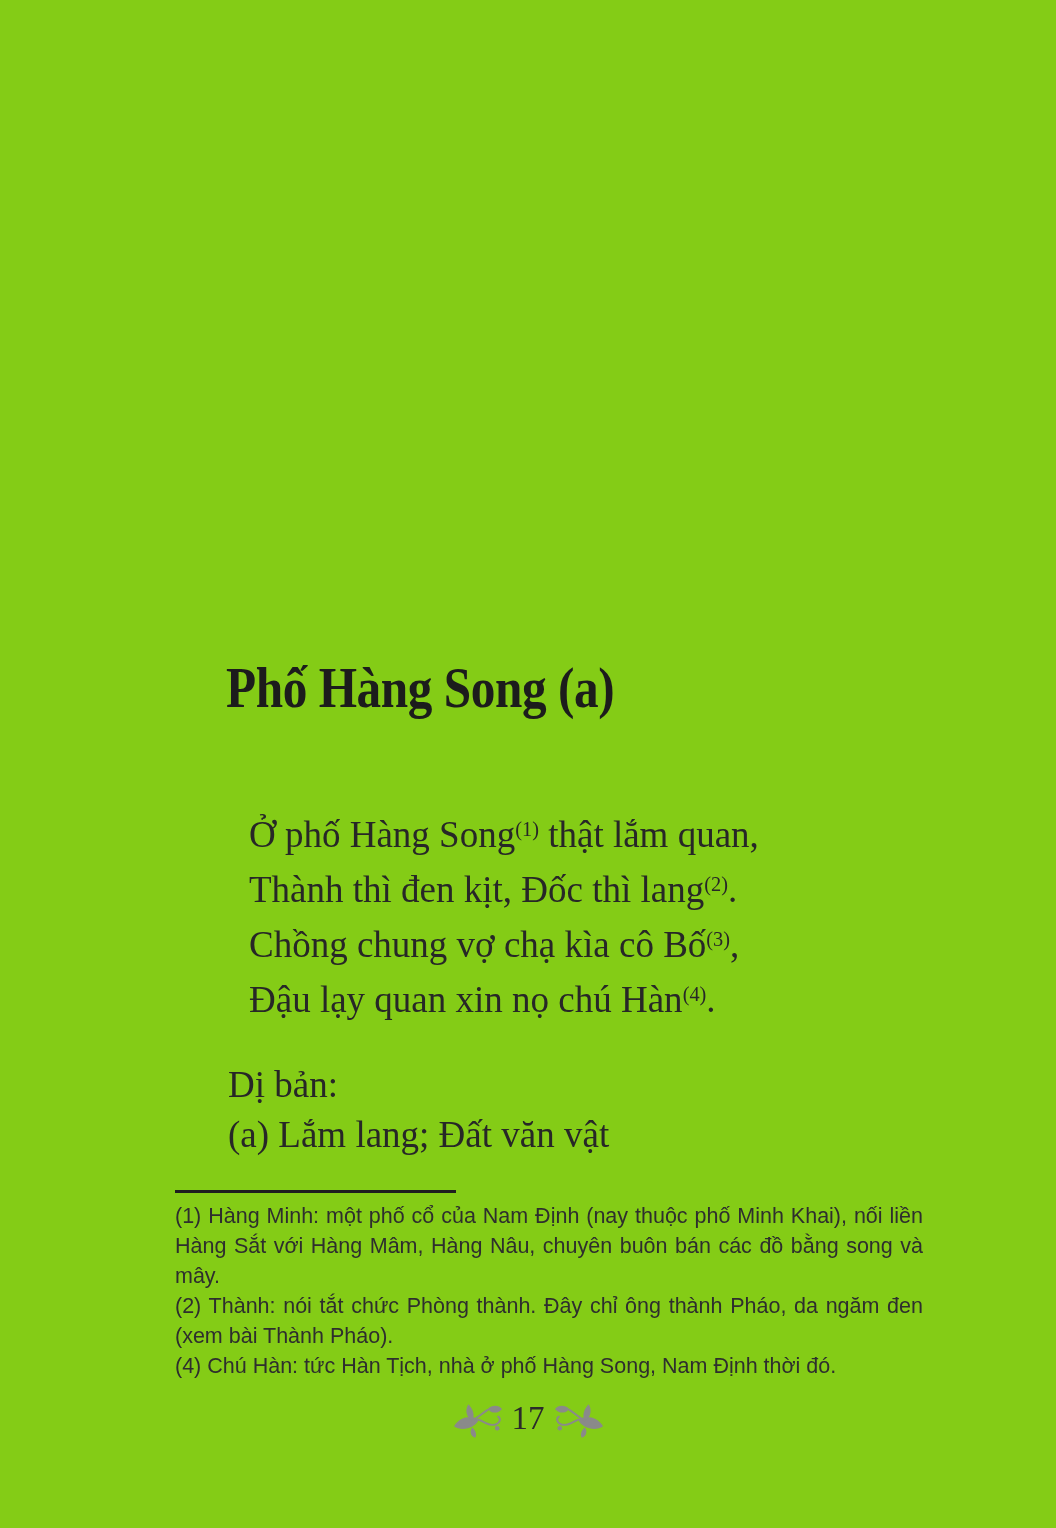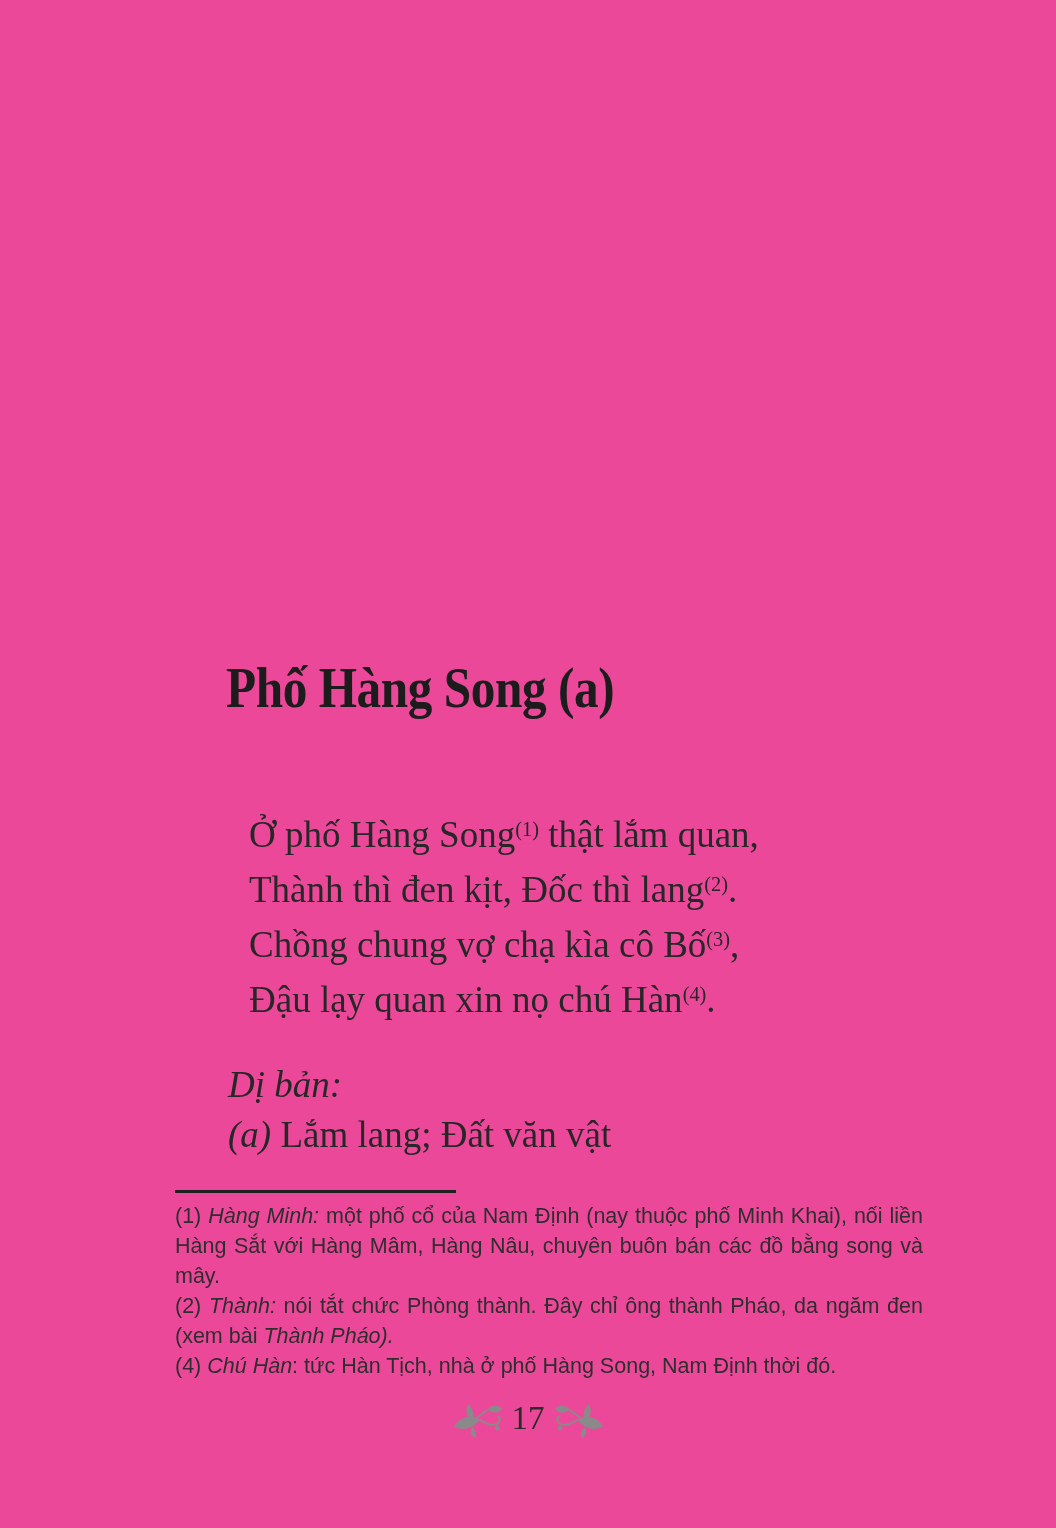--- a/index.html
+++ b/index.html
@@ -4,21 +4,21 @@
 <style>
   html, body {
     margin: 0;
     padding: 0;
     background: #ffffff;
   }
   .page {
     position: relative;
     width: 1056px;
     height: 1528px;
-    background: #ec4899;
+    background: #84cc16;
     overflow: hidden;
     font-family: "Liberation Serif", "DejaVu Serif", serif;
     color: #222222;
   }
   .title {
     position: absolute;
     left: 226px;
     top: 658px;
     margin: 0;
     font-family: "Liberation Serif", "DejaVu Serif", serif;
@@ -51,21 +51,21 @@
   }
   .variant {
     position: absolute;
     left: 228px;
     top: 1060px;
     font-size: 37px;
     line-height: 50px;
     color: #272727;
     white-space: nowrap;
   }
-  .it { font-style: italic; }
+  .it { }
   .fn-rule {
     position: absolute;
     left: 175px;
     top: 1190px;
     width: 281px;
     height: 2.5px;
     background: #1f1f1f;
   }
   .footnotes {
     position: absolute;

